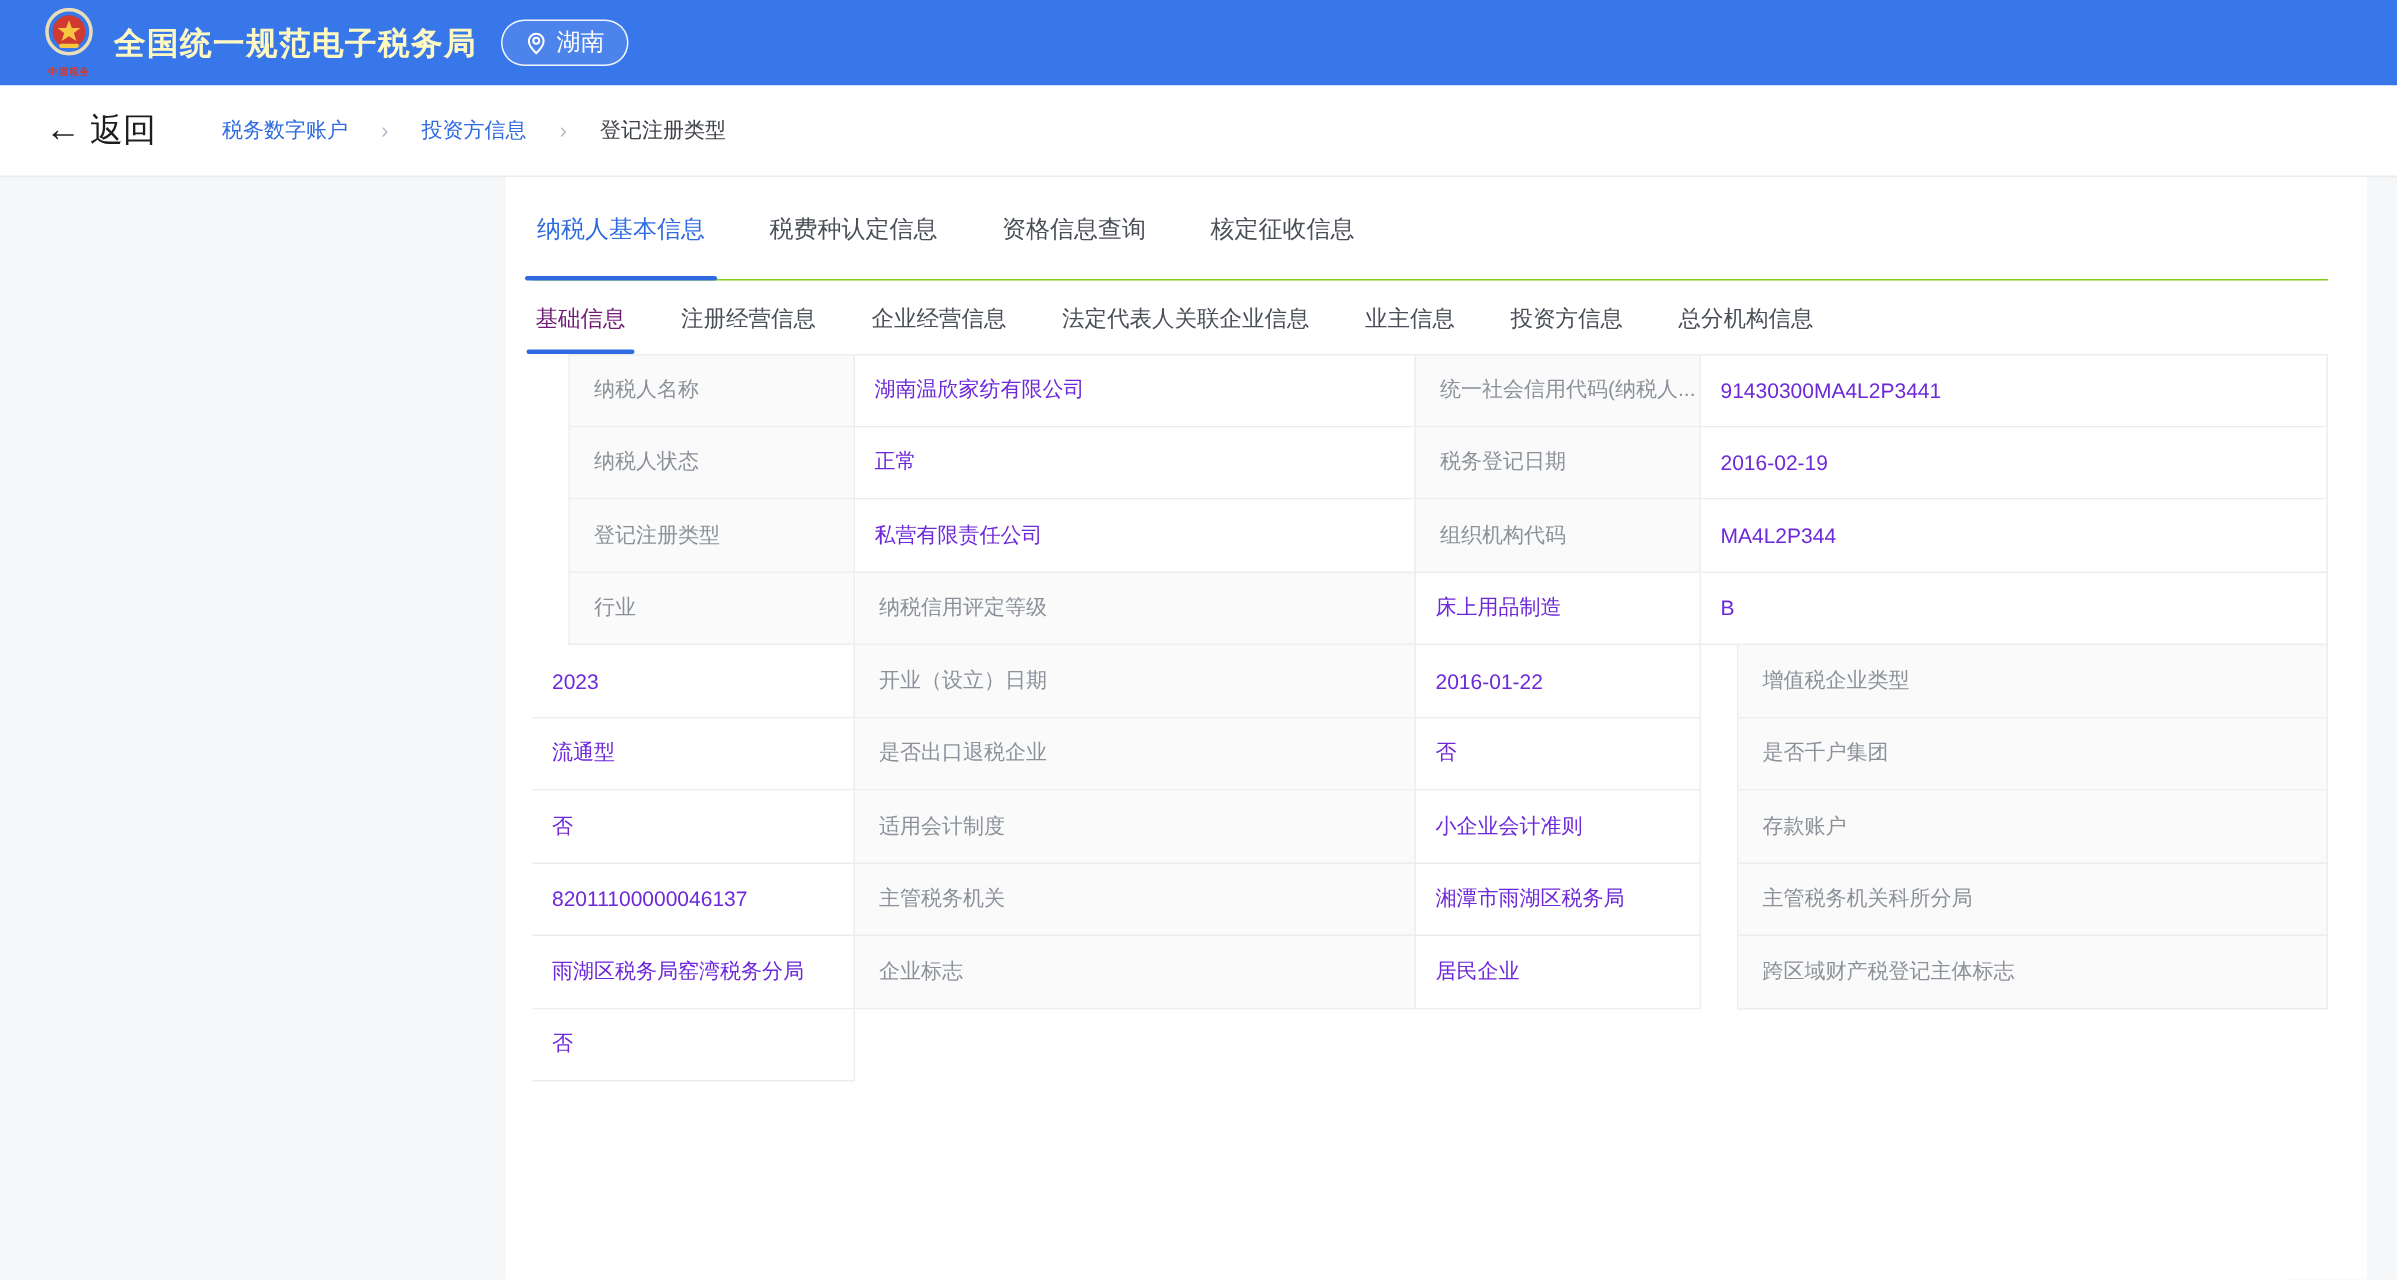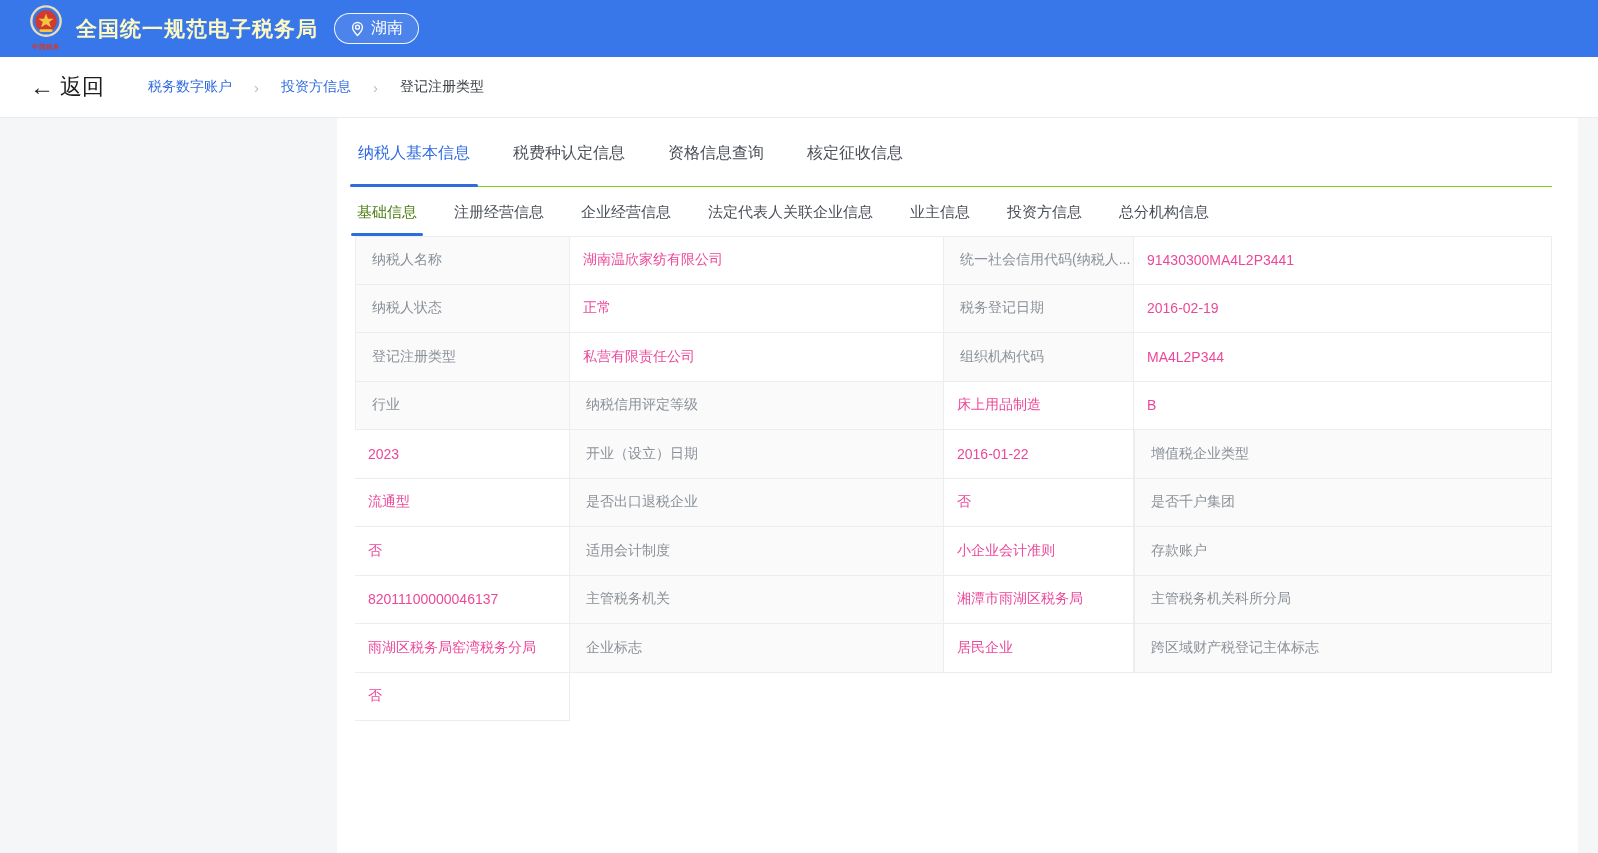--- a/index.html
+++ b/index.html
@@ -39,35 +39,35 @@
   .tabs-width{ width:1197px; }
 
   
   .main-tabs{ display:flex; gap:37px; border-bottom:1px solid #84cc16; }
   .main-tab{ position:relative; font-size:16px; color:#4a4f57; padding:3px 3px 22px 3px; cursor:pointer; }
   .main-tab.active{ color:#2f6be0; }
   .main-tab.active::after{ content:""; position:absolute; left:-5px; right:-5px; bottom:-1px; height:3px; background:#2f6be0; border-radius:2px; }
 
   .sub-tabs{ display:flex; gap:33px; margin-top:13px; }
   .sub-tab{ position:relative; font-size:15px; color:#4a4f57; padding:3px 2px 14px 2px; cursor:pointer; }
-  .sub-tab.active{ color:#4d7c0f; }
+  .sub-tab.active{ color:#701a75; }
   .sub-tab.active::after{ content:""; position:absolute; left:-4px; right:-4px; bottom:0; height:3px; background:#2f6be0; border-radius:2px; z-index:2; }
 
   
   .info-table{
     width:1197px; display:grid;
     grid-template-columns:215px 374px 190px 418px;
     grid-auto-rows:48.5px;
   }
   .cell{ display:flex; align-items:center; font-size:14px;
          border-right:1px solid #ebedf0; border-bottom:1px solid #ebedf0; overflow:hidden; white-space:nowrap; }
   .cell.row-first{ border-top:1px solid #ebedf0; }
-  .cell.col-first{ border-left:1px solid #ebedf0; }
+  .cell.col-first{ border-left:1px solid #ebedf0;margin-left:24px; }
   .cell.lab{ background:#fafafa; color:#8b9199; padding-left:16px; }
-  .cell.val{ background:#ffffff; color:#ec4899; padding-left:13px; }
+  .cell.val{ background:#ffffff; color:#6d28d9; padding-left:13px; }
   .cell.void{ background:#ffffff; border:none; }
 </style>
 </head>
 <body>
 
 <div class="app-header">
   <div class="logo-wrap">
     <span>
       <svg width="38" height="36" viewBox="0 0 40 38">
         <circle cx="20" cy="17" r="15.5" fill="none" stroke="#e9ddb8" stroke-width="2.5"></circle>

